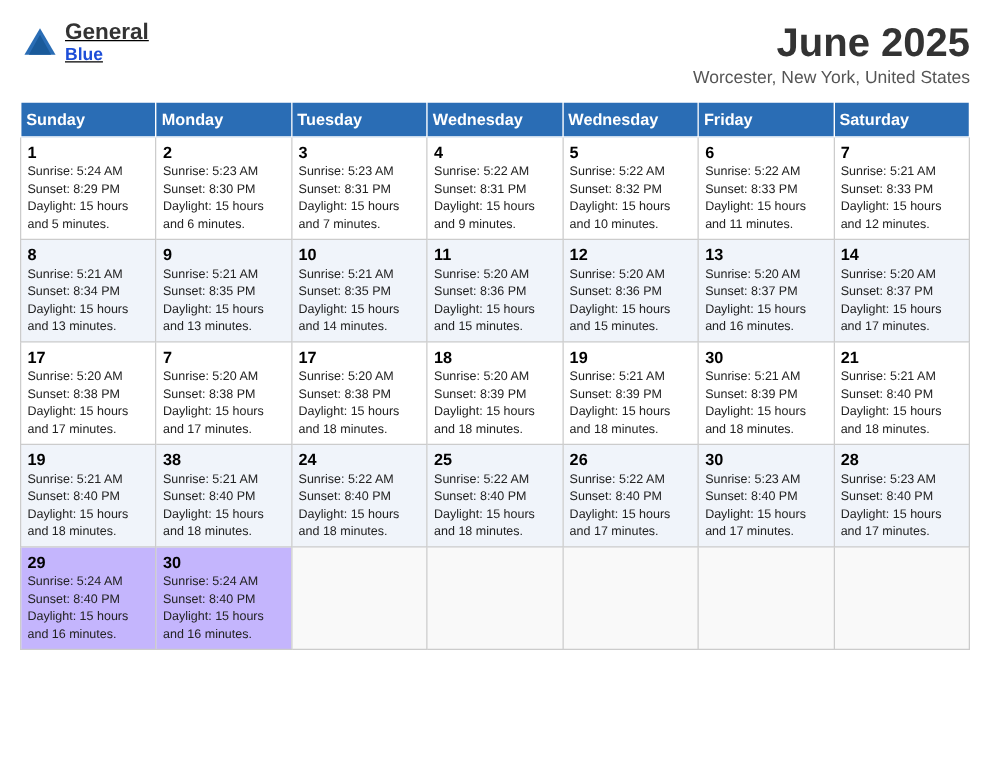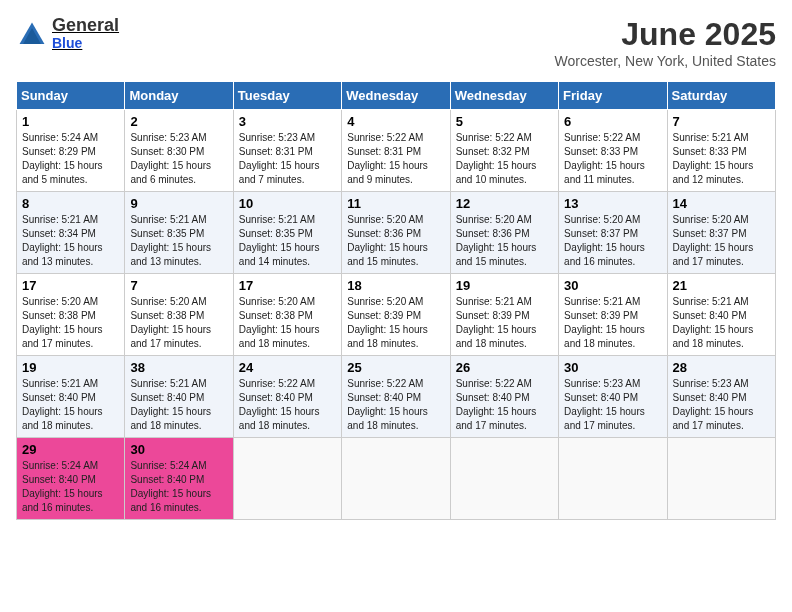--- a/index.html
+++ b/index.html
@@ -76,21 +76,21 @@
     }
     .cell-text {
       font-size: 10px;
       color: #222;
       line-height: 1.4;
     }
     .empty-cell {
       background: #f9f9f9 !important;
     }
     .calendar tr:last-child td {
-      background: #ec4899;
+      background: #c4b5fd;
     }
   </style>
 </head>
 <body>
 
 <div class="header">
   <div class="logo">
     <svg class="logo-icon" viewBox="0 0 36 36">
       <polygon points="18,4 32,28 4,28" fill="#2a6db5"></polygon>
       <polygon points="18,10 28,28 8,28" fill="#1a5a9a"></polygon>

